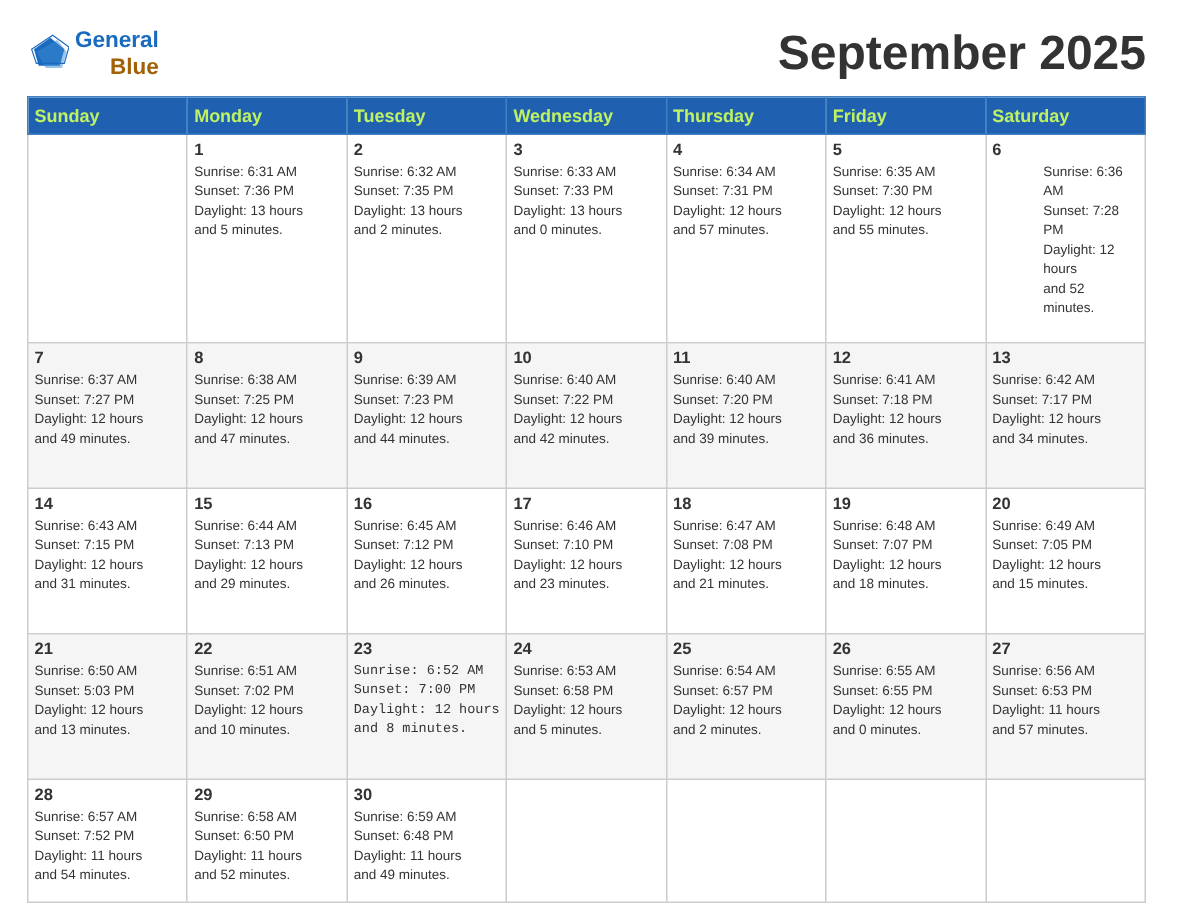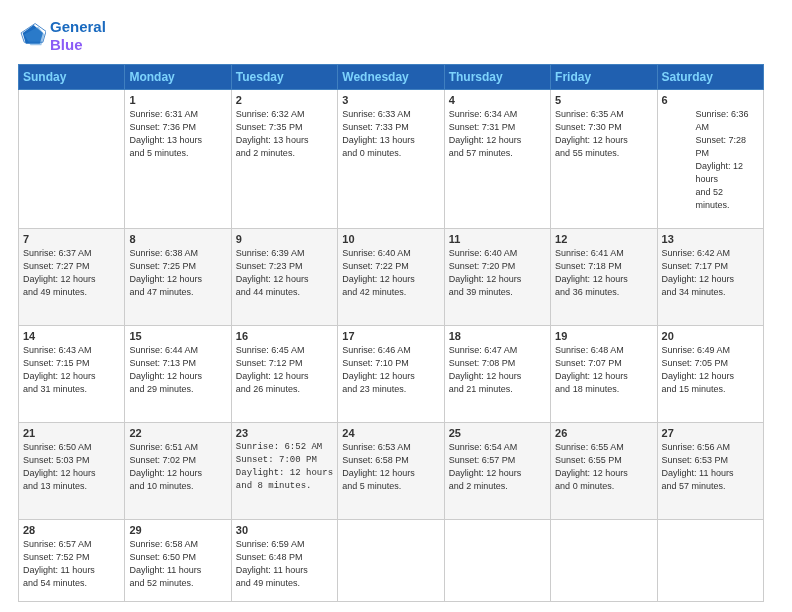--- a/index.html
+++ b/index.html
@@ -56,21 +56,21 @@
     }
     .calendar {
       flex: 1;
       border: 1px solid #ccc;
       border-collapse: collapse;
       width: 100%;
       table-layout: fixed;
     }
     .calendar th {
       background: #2060b0;
-      color: #7dd3fc;
+      color: #bef264;
       font-size: 12px;
       font-weight: bold;
       padding: 5px 4px;
       text-align: left;
       border: 1px solid #4080c0;
     }
     .calendar td {
       border: 1px solid #ccc;
       vertical-align: top;
       padding: 4px 4px 3px 4px;
@@ -106,24 +106,25 @@
 <div class="page">
   <div class="header">
     <div class="logo">
       <svg class="logo-icon" viewBox="0 0 36 36">
         <polygon points="20,4 32,14 28,28 10,28 6,14" fill="#1a6abf"></polygon>
         <polygon points="26,6 34,16 30,30 16,30 8,16" fill="#3a8ad4" opacity="0.5"></polygon>
         <polygon points="22,2 36,12 32,26 8,26 4,14" fill="none" stroke="#1a6abf" stroke-width="1"></polygon>
       </svg>
       <div class="logo-text">
         <div><span>General</span></div>
-        <div style="color: #8b5cf6;">Blue</div>
+        <div style="color: #a16207; text-align: right;">Blue</div>
       </div>
     </div>
     <div class="title-block">
+      <div class="month-title">September 2025</div>
     </div>
   </div>
 
   <table class="calendar">
     <thead>
       <tr>
       <th>Sunday</th>
           <th>Monday</th>
           <th>Tuesday</th>
           <th>Wednesday</th>

